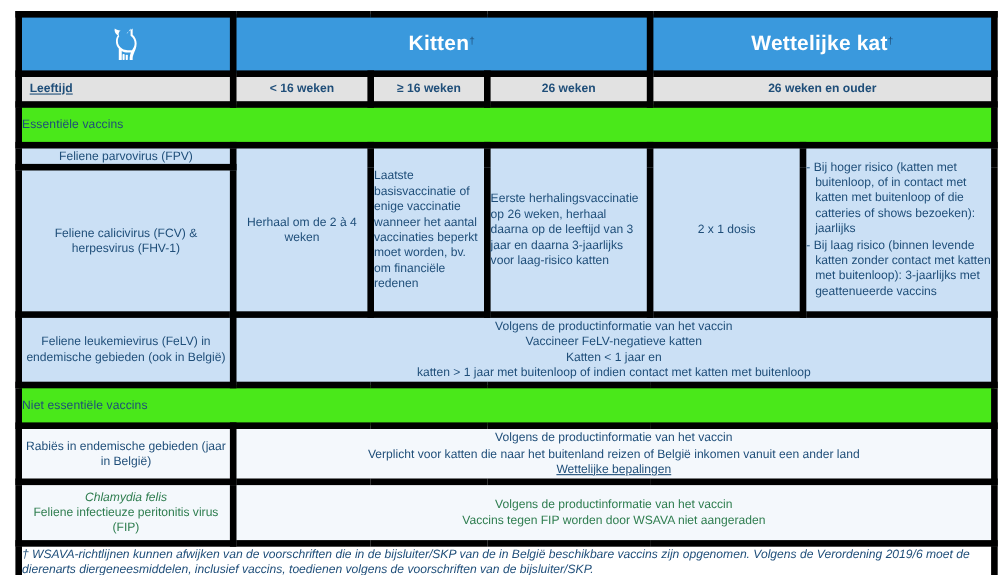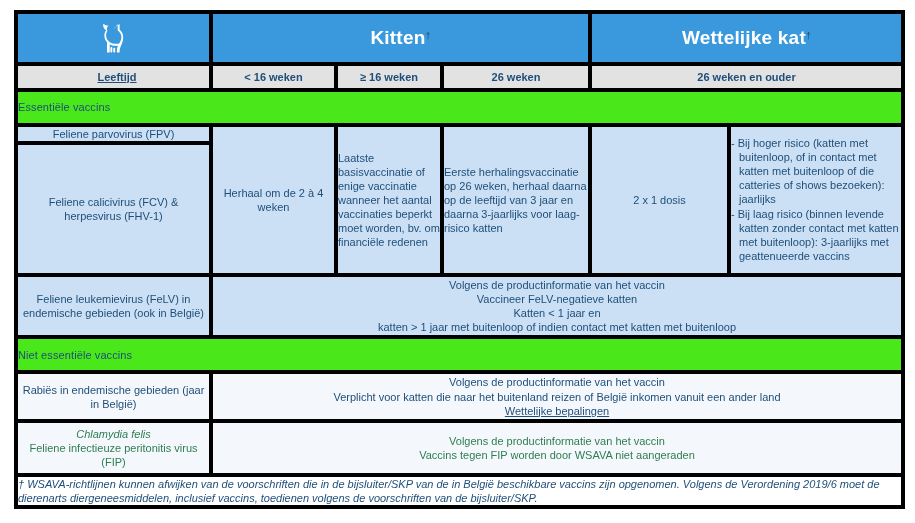--- a/index.html
+++ b/index.html
@@ -24,21 +24,21 @@
   table.vax {
     position: absolute;
     left: 14px;
     top: 10px;
     width: 887px;
     border-collapse: collapse;
     table-layout: fixed;
   }
 
   table.vax td {
-    border: 4px solid #000000;
+    border: 6px solid #000000;
     padding: 0;
     vertical-align: middle;
     color: #1f4e79;
     font-size: 11px;
     line-height: 1.28;
   }
 
   
   .hdr-blue {
     background: #3a99dd;
@@ -62,21 +62,21 @@
   
   .sub-grey {
     background: #e2e2e2;
     height: 22px;
     color: #000000;
     font-size: 11.5px;
     font-weight: bold;
     text-align: center;
   }
   .sub-grey.left {
-    text-align: center;
+    text-align: left;
     padding-left: 7px;
     text-decoration: underline;
   }
 
   
   .section-green {
     background: #4ae81a;
     height: 31px;
     padding-left: 9px;
     font-size: 19px;

